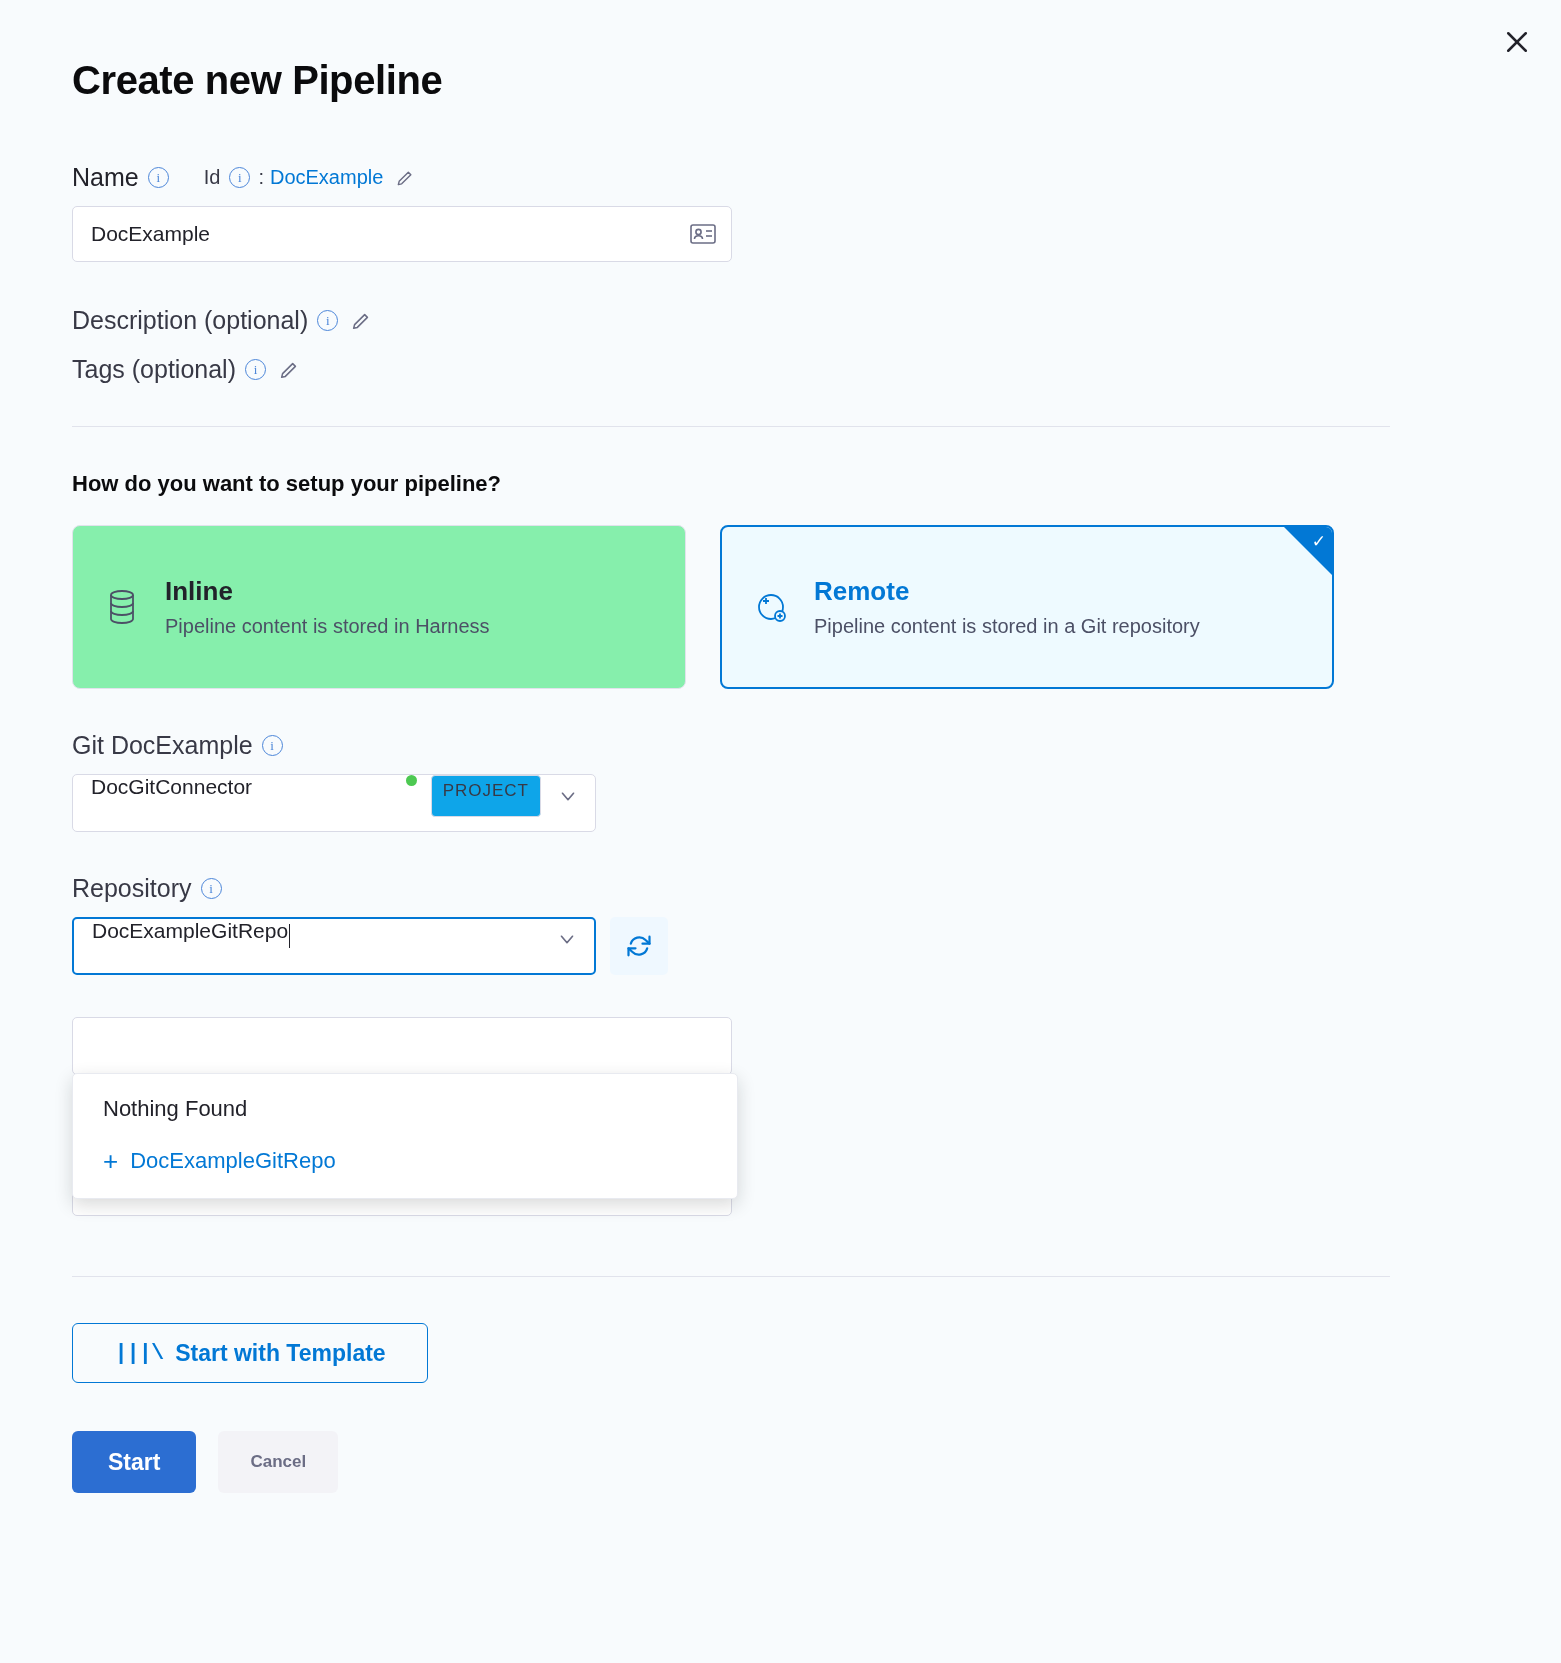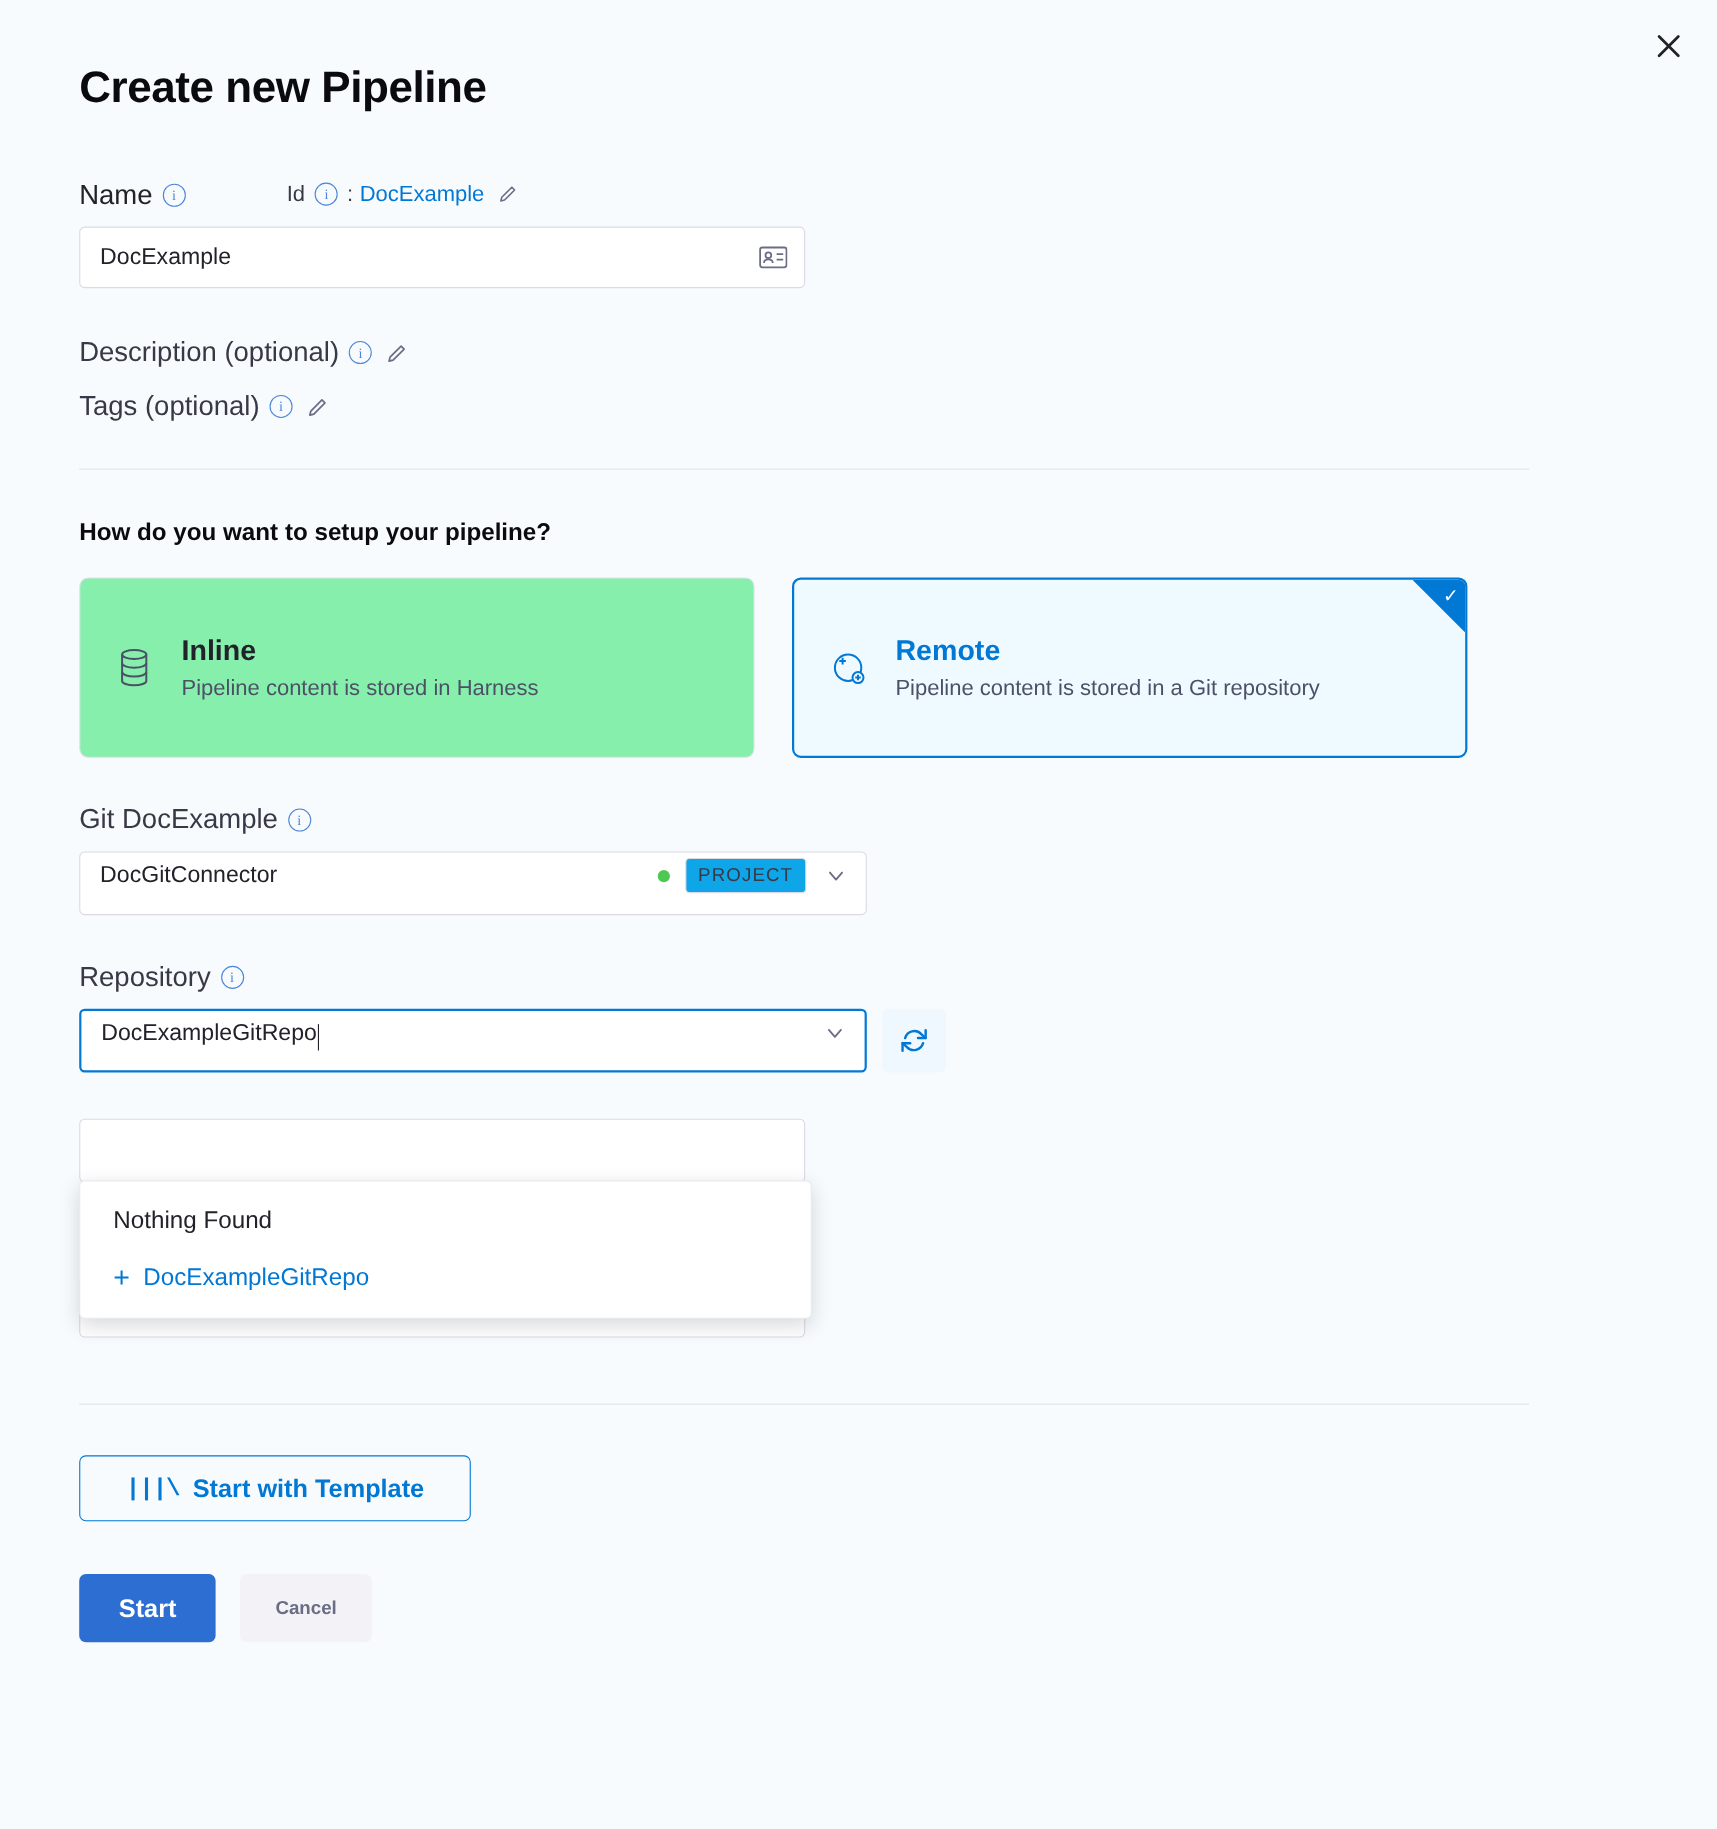--- a/index.html
+++ b/index.html
@@ -72,23 +72,23 @@
     color: #4c86d9;
     font-size: 13px;
     line-height: 1;
     font-family: "Liberation Serif", serif;
     margin-left: 9px;
     vertical-align: middle;
     flex: 0 0 auto;
   }
 
   .id-group {
-    margin-left: 92px;
-    display: flex;
-    align-items: flex-start;
+    margin-left: 35px;
+    display: flex;
+    align-items: center;
     font-size: 20px;
     color: #383946;
   }
   .id-value {
     color: #0278d5;
     margin-left: 6px;
   }
   .pencil {
     margin-left: 12px;
     color: #6b6d85;
@@ -206,28 +206,27 @@
   }
 
   .field-block { margin-top: 42px; }
   .field-label-row {
     display: flex;
     align-items: center;
     margin-bottom: 14px;
   }
 
   .select-box {
-    width: 716px;
+    width: 524px;
     height: 58px;
     box-sizing: border-box;
     border: 1px solid #d9dae6;
     border-radius: 5px;
     background: #fff;
     display: flex;
-    align-items: center;
     padding: 0 16px 14px 18px;
     font-size: 21px;
     color: #22222a;
     cursor: pointer;
   }
   .select-box.focused {
     border: 2px solid #0278d5;
   }
   .select-value { flex: 1 1 auto; }
   .caret-cursor {

